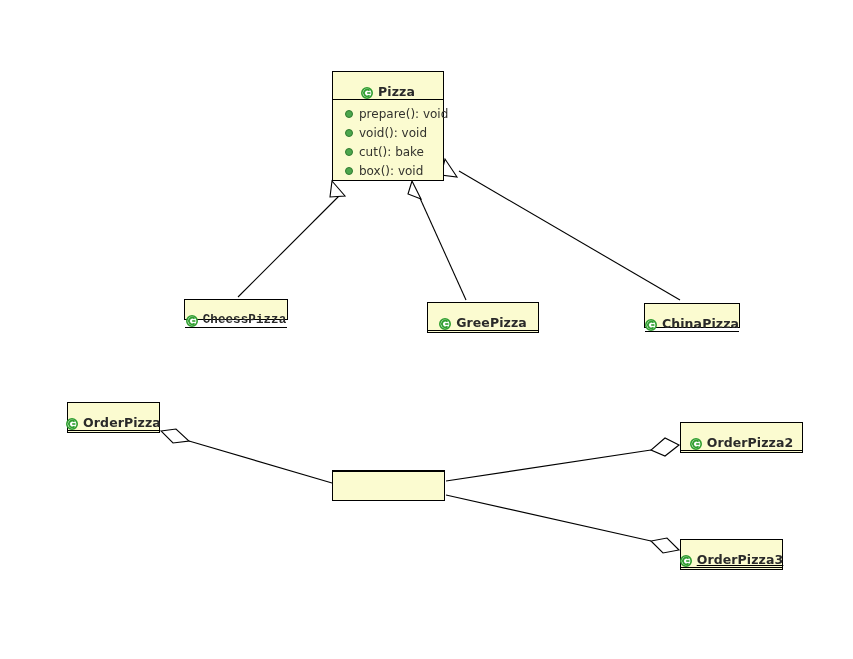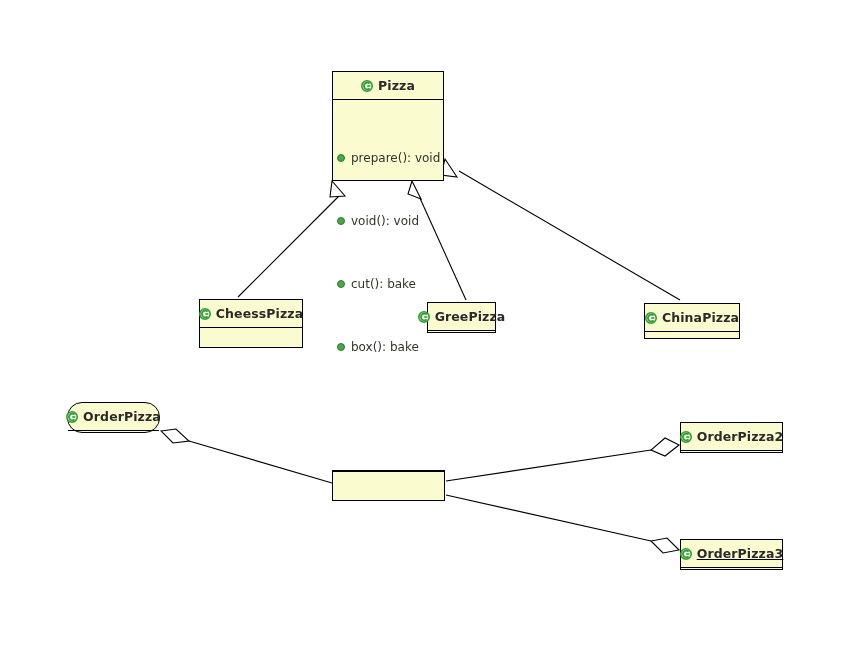--- a/index.html
+++ b/index.html
@@ -25,21 +25,21 @@
   }
   .uml-class {
     position: absolute;
     background: #fbfbd0;
     border: 1px solid #000000;
     box-sizing: border-box;
     z-index: 2;
   }
   .class-name-row {
     display: flex;
-    align-items: center;
+    align-items: flex-end;
     justify-content: center;
     gap: 5px;
     height: 27px;
     padding: 0 7px;
     box-sizing: border-box;
   }
   .class-icon {
     width: 12px;
     height: 12px;
     flex: 0 0 12px;
@@ -59,23 +59,22 @@
   .empty-compartment {
     height: 3px;
   }
   .members {
     padding: 4px 0 4px 0;
   }
   .member-row {
     display: flex;
     align-items: center;
     gap: 6px;
-    padding: 0 4px;
+    padding: 0 12px;
     height: 19px;
-    margin-top: 44px;
   }
   .member-bullet {
     width: 8px;
     height: 8px;
     flex: 0 0 8px;
     border-radius: 50%;
     background: #4ca64c;
     border: 1px solid #2f7a2f;
     box-sizing: border-box;
   }
@@ -142,86 +141,86 @@
       <div class="member-row">
         <span class="member-bullet"></span>
         <span class="member-text">void(): void</span>
       </div>
       <div class="member-row">
         <span class="member-bullet"></span>
         <span class="member-text">cut(): bake</span>
       </div>
       <div class="member-row">
         <span class="member-bullet"></span>
-        <span class="member-text">box(): bake</span>
-      </div>
-    </div>
-  </div>
-
-  <div class="uml-class" style="left:199px; top:299px; width:104px; height:49px;">
+        <span class="member-text">box(): void</span>
+      </div>
+    </div>
+  </div>
+
+  <div class="uml-class" style="left:184px; top:299px; width:104px; height:21px;font-family:Liberation Mono, monospace;">
     <div class="class-name-row">
       <span class="class-icon">
         <svg width="12" height="12" viewBox="0 0 12 12" xmlns="http://www.w3.org/2000/svg">
           <circle cx="6" cy="6" r="5.2" fill="#ffffff" stroke="#2f9e2f" stroke-width="1.6"></circle>
           <path d="M 8.6 3.6 A 3.3 3.3 0 1 0 8.6 8.4" fill="none" stroke="#2f9e2f" stroke-width="1.7"></path>
           <rect x="6.2" y="5.2" width="3.2" height="1.6" fill="#2f9e2f"></rect>
         </svg>
       </span>
       <span class="class-name-text">CheessPizza</span>
     </div>
     <div class="compartment-sep empty-compartment"></div>
   </div>
 
-  <div class="uml-class" style="left:427px; top:302px; width:69px; height:31px;">
+  <div class="uml-class" style="left:427px; top:302px; width:112px; height:31px;">
     <div class="class-name-row">
       <span class="class-icon">
         <svg width="12" height="12" viewBox="0 0 12 12" xmlns="http://www.w3.org/2000/svg">
           <circle cx="6" cy="6" r="5.2" fill="#ffffff" stroke="#2f9e2f" stroke-width="1.6"></circle>
           <path d="M 8.6 3.6 A 3.3 3.3 0 1 0 8.6 8.4" fill="none" stroke="#2f9e2f" stroke-width="1.7"></path>
           <rect x="6.2" y="5.2" width="3.2" height="1.6" fill="#2f9e2f"></rect>
         </svg>
       </span>
       <span class="class-name-text">GreePizza</span>
     </div>
     <div class="compartment-sep empty-compartment"></div>
   </div>
 
-  <div class="uml-class" style="left:644px; top:303px; width:96px; height:36px;">
+  <div class="uml-class" style="left:644px; top:303px; width:96px; height:25px;">
     <div class="class-name-row">
       <span class="class-icon">
         <svg width="12" height="12" viewBox="0 0 12 12" xmlns="http://www.w3.org/2000/svg">
           <circle cx="6" cy="6" r="5.2" fill="#ffffff" stroke="#2f9e2f" stroke-width="1.6"></circle>
           <path d="M 8.6 3.6 A 3.3 3.3 0 1 0 8.6 8.4" fill="none" stroke="#2f9e2f" stroke-width="1.7"></path>
           <rect x="6.2" y="5.2" width="3.2" height="1.6" fill="#2f9e2f"></rect>
         </svg>
       </span>
       <span class="class-name-text">ChinaPizza</span>
     </div>
     <div class="compartment-sep empty-compartment"></div>
   </div>
 
-  <div class="uml-class" style="left:67px; top:402px; width:93px; height:31px;border-radius:15px;">
+  <div class="uml-class" style="left:67px; top:402px; width:93px; height:31px;">
     <div class="class-name-row">
       <span class="class-icon">
         <svg width="12" height="12" viewBox="0 0 12 12" xmlns="http://www.w3.org/2000/svg">
           <circle cx="6" cy="6" r="5.2" fill="#ffffff" stroke="#2f9e2f" stroke-width="1.6"></circle>
           <path d="M 8.6 3.6 A 3.3 3.3 0 1 0 8.6 8.4" fill="none" stroke="#2f9e2f" stroke-width="1.7"></path>
           <rect x="6.2" y="5.2" width="3.2" height="1.6" fill="#2f9e2f"></rect>
         </svg>
       </span>
       <span class="class-name-text">OrderPizza</span>
     </div>
     <div class="compartment-sep empty-compartment"></div>
   </div>
 
   <div class="uml-class" style="left:332px; top:470px; width:113px; height:31px;">
     <div class="compartment-sep empty-compartment"></div>
   </div>
 
-  <div class="uml-class" style="left:680px; top:422px; width:103px; height:31px;">
+  <div class="uml-class" style="left:680px; top:422px; width:123px; height:31px;">
     <div class="class-name-row">
       <span class="class-icon">
         <svg width="12" height="12" viewBox="0 0 12 12" xmlns="http://www.w3.org/2000/svg">
           <circle cx="6" cy="6" r="5.2" fill="#ffffff" stroke="#2f9e2f" stroke-width="1.6"></circle>
           <path d="M 8.6 3.6 A 3.3 3.3 0 1 0 8.6 8.4" fill="none" stroke="#2f9e2f" stroke-width="1.7"></path>
           <rect x="6.2" y="5.2" width="3.2" height="1.6" fill="#2f9e2f"></rect>
         </svg>
       </span>
       <span class="class-name-text">OrderPizza2</span>
     </div>

